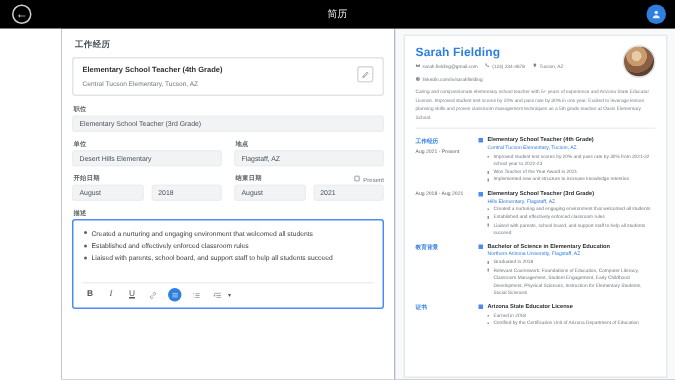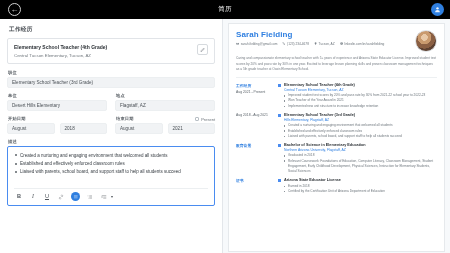--- a/index.html
+++ b/index.html
@@ -29,21 +29,21 @@
   }
   .avatar-btn {
     position: absolute; right: 6px; top: 3px;
     width: 13px; height: 13px; border-radius: 50%;
     background: #2f7fe0; display: flex; align-items: center;
     justify-content: center; cursor: pointer;
   }
   .avatar-btn svg { width: 7px; height: 7px; fill: #e9f2fc; }
 
   
-  .body-wrap { display: flex; height: 234px; background: #0f172a; }
+  .body-wrap { display: flex; height: 234px; background: #0f172a; margin-left: 41px; }
   .left-pane {
     width: 222px; height: 100%; background: #ffffff;
     padding: 5px 7px 0 7px; overflow: hidden;
   }
   .divider { width: 1px; background: #e3e6ea; height: 100%; }
   .right-pane {
     flex: 1; height: 100%; background: #f7f9fb;
     padding: 4px 5px 0 5px; overflow: hidden;
   }
 

